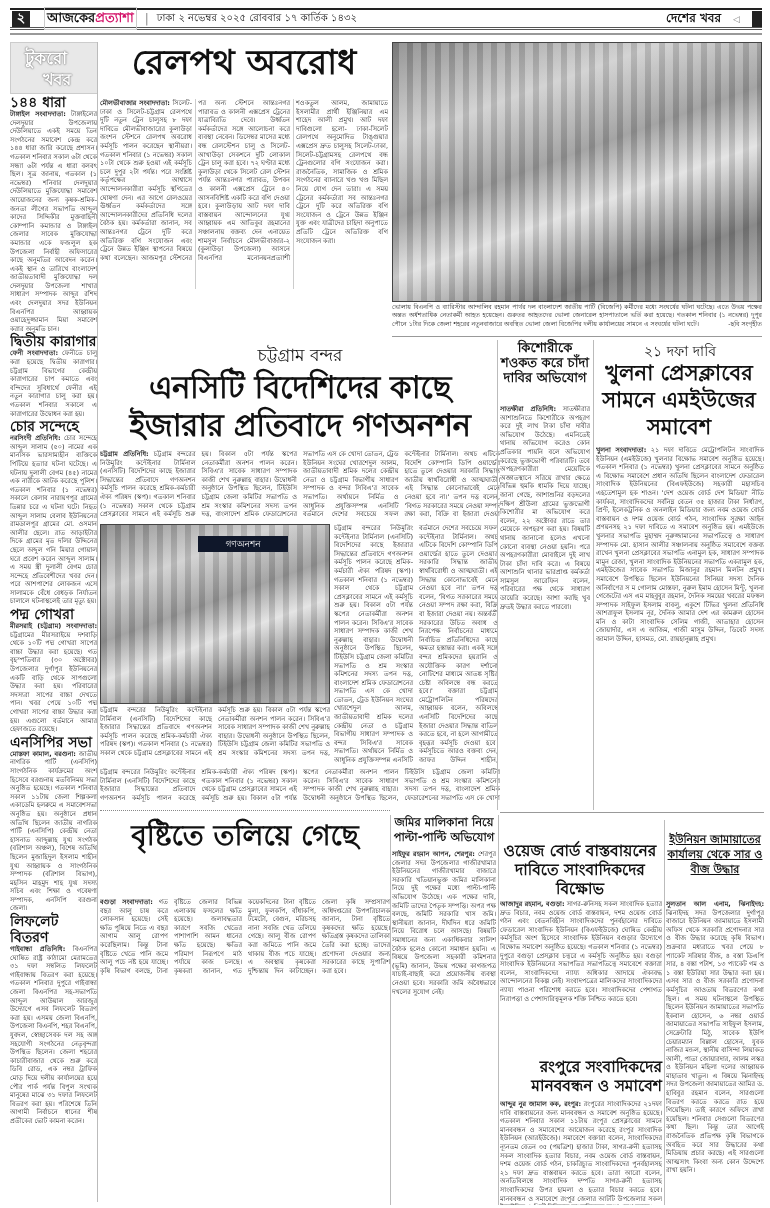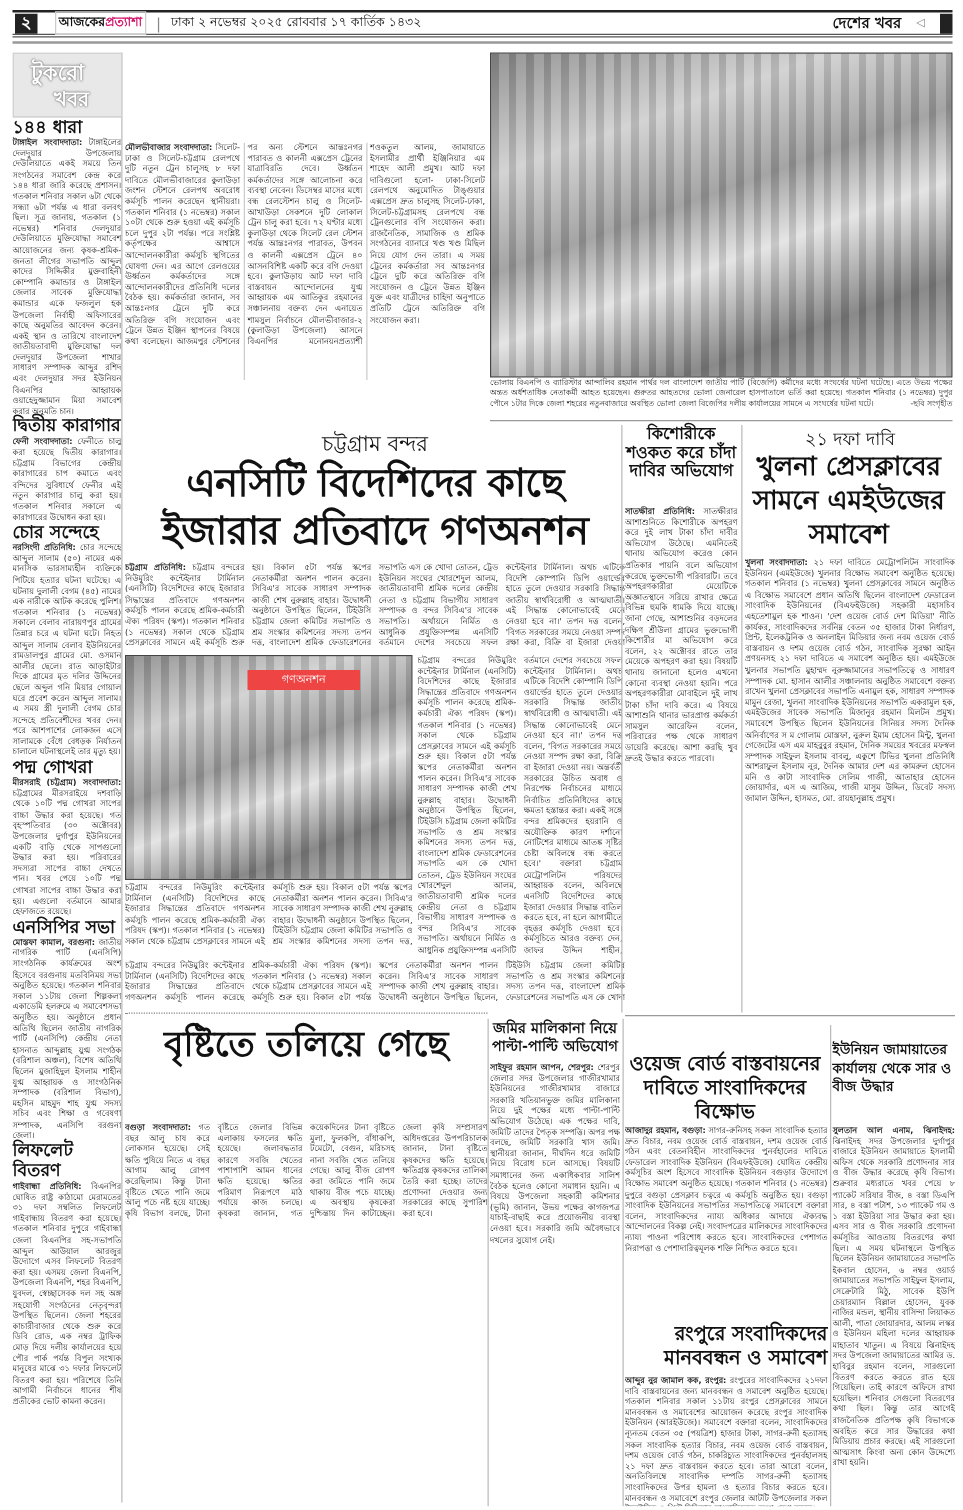--- a/index.html
+++ b/index.html
@@ -2,55 +2,55 @@
 <html><head>
 <meta charset="utf-8">
 <style>
   * { box-sizing: border-box; margin: 0; padding: 0; }
   html, body { width: 770px; height: 1208px; background: #fff; overflow: hidden; }
   body { font-family: "DejaVu Sans", sans-serif; color: #111; position: relative; }
 
   
   .masthead { position: absolute; left: 10px; top: 8px; width: 752px; height: 22px; border-top: 2px solid #222; border-bottom: 3px double #555; display: flex; align-items: center; }
   .pg-num { background: #222; color: #fff; font-size: 13px; font-weight: bold; width: 18px; height: 16px; display: flex; align-items: center; justify-content: center; margin-left: 2px; }
-  .logo { margin-left: 14px; font-size: 10px; font-weight: bold; color: #111; border: 1px solid #ccc; padding: 0 2px; }
+  .logo { margin-left: 14px; font-size: 13px; font-weight: bold; color: #111; border: 1px solid #ccc; padding: 0 2px; }
   .logo .accent { color: #d4146a; }
   .sep { margin: 0 8px; color: #888; font-size: 12px; }
   .dateline { font-size: 10px; color: #111; }
   .section { margin-left: auto; font-size: 12px; font-weight: bold; display: flex; align-items: center; gap: 12px; }
   .section .arrow { color: #888; font-size: 9px; }
   .section .blk { width: 10px; height: 16px; background: #222; }
   .mast-rule { position: absolute; left: 10px; top: 33px; width: 752px; height: 2px; background: #999; }
 
   
   .leftcol { position: absolute; left: 10px; top: 42px; width: 88px; height: 1160px; border-right: 1px solid #bbb; overflow: hidden; }
   .tukro { width: 106px; height: 52px; background: #e8e8e8; border: 1px solid #ccc; position: relative; }
   .tukro .t1 { position: absolute; left: 14px; top: 2px; font-size: 17px; color: #fff; font-weight: bold; text-shadow: 0 0 2px #777, 0 0 1px #555; }
   .tukro .t2 { position: absolute; left: 32px; top: 24px; font-size: 16px; color: #fff; font-weight: bold; text-shadow: 0 0 2px #777, 0 0 1px #555; }
   .lhead { font-size: 14px; font-weight: bold; line-height: 16px; margin-top: 0; }
   .ltext { font-size: 6.5px; line-height: 8.6px; text-align: justify; color: #222; }
   .ltext b { font-weight: bold; }
 
   
   .lead-title { position: absolute; left: 100px; top: 42px; width: 288px; text-align: center; font-size: 34px; font-weight: bold; line-height: 40px; }
-  .cols3 { position: absolute; left: 100px; top: 114px; width: 288px; height: 190px; column-count: 3; column-gap: 6px; column-rule: 1px solid #ccc; font-size: 6.5px; line-height: 8.6px; text-align: justify; color: #222; overflow: hidden; }
+  .cols3 { position: absolute; left: 100px; top: 99px; width: 288px; height: 190px; column-count: 3; column-gap: 6px; column-rule: 1px solid #ccc; font-size: 6.5px; line-height: 8.6px; text-align: justify; color: #222; overflow: hidden; }
 
   .photo { position: absolute; background: linear-gradient(160deg, #8a8a8a 0%, #cfcfcf 25%, #9a9a9a 45%, #e2e2e2 60%, #7c7c7c 80%, #bdbdbd 100%); border: 1px solid #444; }
   .photo .scene { position: absolute; inset: 0; background: repeating-linear-gradient(90deg, rgba(0,0,0,0.12) 0 6px, rgba(255,255,255,0.1) 6px 14px); }
   .photo1 { left: 392px; top: 42px; width: 370px; height: 260px; }
   .caption1 { position: absolute; left: 392px; top: 303px; width: 370px; font-size: 6.2px; line-height: 8.3px; color: #222; text-align: justify; }
   .credit { float: right; }
   .rule-h { position: absolute; height: 1px; background: #999; }
 
   
   .kicker1 { position: absolute; left: 100px; top: 342px; width: 400px; text-align: center; font-size: 17px; }
   .nct-title { position: absolute; left: 100px; top: 368px; width: 400px; text-align: center; font-size: 31px; font-weight: bold; line-height: 38px; letter-spacing: -0.5px; }
   .cols4 { position: absolute; left: 100px; top: 450px; width: 400px; height: 70px; column-count: 4; column-gap: 6px; font-size: 6.5px; line-height: 8.6px; text-align: justify; color: #222; overflow: hidden; }
   .photo2 { left: 100px; top: 524px; width: 230px; height: 180px; }
-  .banner { position: absolute; left: 198px; top: 536px; width: 90px; height: 16px; background: #ef4444; color: #fff; font-size: 9px; text-align: center; line-height: 16px; }
+  .banner { position: absolute; left: 198px; top: 536px; width: 90px; height: 16px; background: #0f172a; color: #fff; font-size: 9px; text-align: center; line-height: 16px; }
   .col-under-photo { position: absolute; left: 100px; top: 706px; width: 230px; height: 60px; column-count: 2; column-gap: 6px; font-size: 6.5px; line-height: 8.6px; color: #222; text-align: justify; overflow: hidden; }
   .col-right-photo { position: absolute; left: 334px; top: 524px; width: 164px; height: 242px; column-count: 2; column-gap: 6px; font-size: 6.5px; line-height: 8.6px; color: #222; text-align: justify; overflow: hidden; }
   .cols4b { position: absolute; left: 100px; top: 768px; width: 400px; height: 40px; column-count: 4; column-gap: 6px; font-size: 6.5px; line-height: 8.6px; color: #222; text-align: justify; overflow: hidden; }
   .dotrule { position: absolute; left: 100px; top: 810px; width: 290px; border-top: 1px dotted #888; }
 
   
   .kish-title { position: absolute; left: 500px; top: 340px; width: 90px; text-align: center; font-size: 13px; font-weight: bold; line-height: 15px; }
   .kish-text { position: absolute; left: 500px; top: 405px; width: 90px; height: 405px; font-size: 6.5px; line-height: 8.6px; color: #222; text-align: justify; overflow: hidden; }
   .vrule { position: absolute; width: 1px; background: #bbb; }
 
@@ -67,21 +67,21 @@
   .jm-title { position: absolute; left: 392px; top: 815px; width: 104px; text-align: center; font-size: 11.5px; font-weight: bold; line-height: 15px; }
   .jm-text { position: absolute; left: 392px; top: 850px; width: 104px; height: 355px; font-size: 6.5px; line-height: 8.6px; color: #222; text-align: justify; overflow: hidden; }
 
   
   .wb-title { position: absolute; left: 500px; top: 842px; width: 160px; text-align: center; font-size: 15.5px; font-weight: bold; line-height: 19px; }
   .wb-text { position: absolute; left: 500px; top: 900px; width: 162px; height: 140px; font-size: 6.5px; line-height: 8.6px; color: #222; text-align: justify; overflow: hidden; }
   .rp-title { position: absolute; left: 500px; top: 1058px; width: 162px; text-align: right; font-size: 15.5px; font-weight: bold; line-height: 19px; }
   .rp-text { position: absolute; left: 500px; top: 1100px; width: 162px; height: 105px; font-size: 6.5px; line-height: 8.6px; color: #222; text-align: justify; overflow: hidden; }
 
   
-  .un-title { position: absolute; left: 666px; top: 832px; width: 98px; text-align: left; font-size: 11px; font-weight: bold; line-height: 15px; }
+  .un-title { position: absolute; left: 666px; top: 832px; width: 98px; text-align: center; font-size: 11px; font-weight: bold; line-height: 15px; text-decoration: underline; }
   .un-text { position: absolute; left: 666px; top: 900px; width: 98px; height: 305px; font-size: 6.5px; line-height: 8.6px; color: #222; text-align: justify; overflow: hidden; }
 </style>
 </head>
 <body>
 
 <div class="masthead">
   <span class="pg-num">২</span>
   <span class="logo"><span>আজকের</span><span class="accent">প্রত্যাশা</span></span>
   <span class="sep">|</span>
   <span class="dateline">ঢাকা ২ নভেম্বর ২০২৫ রোববার ১৭ কার্তিক ১৪৩২</span>
@@ -118,20 +118,21 @@
     <div class="lhead">এনসিপির সভা</div>
     <div class="ltext"><b>মোস্তফা কামাল, বরগুনা:</b> <span>জাতীয় নাগরিক পার্টি (এনসিপি) সাংগঠনিক কার্যক্রমের অংশ হিসেবে বরগুনায় মতবিনিময় সভা অনুষ্ঠিত হয়েছে। গতকাল শনিবার সকাল ১১টায় জেলা শিল্পকলা একাডেমি হলরুমে এ সমাবেশসভা অনুষ্ঠিত হয়। অনুষ্ঠানে প্রধান অতিথি ছিলেন জাতীয় নাগরিক পার্টি (এনসিপি) কেন্দ্রীয় নেতা হাসনাত আব্দুল্লাহ যুগ্ম সংগঠক (বরিশাল অঞ্চল), বিশেষ অতিথি ছিলেন মুজাহিদুল ইসলাম শাহীন যুগ্ম আহ্বায়ক ও সাংগঠনিক সম্পাদক (বরিশাল বিভাগ), মহসিন মাহমুদ শাহ যুগ্ম সদস্য সচিব এবং শিক্ষা ও গবেষণা সম্পাদক, এনসিপি বরগুনা জেলা।</span></div>
   </div>
   <div>
     <div class="lhead">লিফলেট বিতরণ</div>
     <div class="ltext"><b>গাইবান্ধা প্রতিনিধি:</b> <span>বিএনপির ঘোষিত রাষ্ট্র কাঠামো মেরামতের ৩১ দফা সম্বলিত লিফলেট গাইবান্ধায় বিতরণ করা হয়েছে। গতকাল শনিবার দুপুরে গাইবান্ধা জেলা বিএনপির সহ-সভাপতি আব্দুল আউয়াল আরজুর উদ্যোগে এসব লিফলেট বিতরণ করা হয়। এসময় জেলা বিএনপি, উপজেলা বিএনপি, শহর বিএনপি, যুবদল, স্বেচ্ছাসেবক দল সহ অঙ্গ সহযোগী সংগঠনের নেতৃবৃন্দরা উপস্থিত ছিলেন। জেলা শহরের কাচারীবাজার থেকে শুরু করে ডিবি রোড, এক নম্বর ট্রাফিক মোড় দিয়ে দলীয় কার্যালয়ের হয়ে পৌর পার্ক পর্যন্ত বিপুল সংখ্যক মানুষের মাঝে ৩১ দফার লিফলেট বিতরণ করা হয়। পরিশেষে তিনি আগামী নির্বাচনে ধানের শীষ প্রতীকের ভোট কামনা করেন।</span></div>
   </div>
 </div>
 
 <div class="lead-title">
+  <div>রেলপথ অবরোধ</div>
 </div>
 <div class="cols3"><b>মৌলভীবাজার সংবাদদাতা:</b> <span>সিলেট-ঢাকা ও সিলেট-চট্টগ্রাম রেলপথে দুটি নতুন ট্রেন চালুসহ ৮ দফা দাবিতে মৌলভীবাজারের কুলাউড়া জংশন স্টেশনে রেলপথ অবরোধ কর্মসূচি পালন করেছেন স্থানীয়রা। গতকাল শনিবার (১ নভেম্বর) সকাল ১০টা থেকে শুরু হওয়া এই কর্মসূচি চলে দুপুর ২টা পর্যন্ত। পরে সংশ্লিষ্ট কর্তৃপক্ষের আশ্বাসে আন্দোলনকারীরা কর্মসূচি স্থগিতের ঘোষণা দেন। এর আগে রেলওয়ের ঊর্ধ্বতন কর্মকর্তাদের সঙ্গে আন্দোলনকারীদের প্রতিনিধি দলের বৈঠক হয়। কর্মকর্তারা জানান, সব আন্তঃনগর ট্রেনে দুটি করে অতিরিক্ত বগি সংযোজন এবং ট্রেনে উন্নত ইঞ্জিন স্থাপনের বিষয়ে কথা বলেছেন। আজমপুর স্টেশনের পর অন্য স্টেশনে আন্তঃনগর পারাবত ও কালনী এক্সপ্রেস ট্রেনের যাত্রাবিরতি দেবে। উর্ধ্বতন কর্মকর্তাদের সঙ্গে আলোচনা করে ব্যবস্থা নেবেন। ডিসেম্বর মাসের মধ্যে বন্ধ রেলস্টেশন চালু ও সিলেট-আখাউড়া সেকশনে দুটি লোকাল ট্রেন চালু করা হবে। ৭২ ঘণ্টার মধ্যে কুলাউড়া থেকে সিলেট রেল স্টেশন পর্যন্ত আন্তঃনগর পারাবত, উপবন ও কালনী এক্সপ্রেস ট্রেনে ৪০ আসনবিশিষ্ট একটি করে বগি দেওয়া হবে। কুলাউড়ায় আট দফা দাবি বাস্তবায়ন আন্দোলনের যুগ্ম আহ্বায়ক এম আতিকুর রহমানের সঞ্চালনায় বক্তব্য দেন এনায়েত শামসুল নির্বাচনে মৌলভীবাজার-২ (কুলাউড়া উপজেলা) আসনে বিএনপির মনোনয়নপ্রত্যাশী শওকতুল আলম, জামায়াতে ইসলামীর প্রার্থী ইঞ্জিনিয়ার এম শাহেদ আলী প্রমুখ। আট দফা দাবিগুলো হলো- ঢাকা-সিলেট রেলপথে অনুমোদিত টাঙ্গুয়ার এক্সপ্রেস দ্রুত চালুসহ সিলেট-ঢাকা, সিলেট-চট্টগ্রামসহ রেলপথে বন্ধ ট্রেনগুলোর বগি সংযোজন করা। রাজনৈতিক, সামাজিক ও শ্রমিক সংগঠনের ব্যানারে খণ্ড খণ্ড মিছিল নিয়ে যোগ দেন তারা। এ সময় ট্রেনের কর্মকর্তারা সব আন্তঃনগর ট্রেনে দুটি করে অতিরিক্ত বগি সংযোজন ও ট্রেনে উন্নত ইঞ্জিন যুক্ত এবং যাত্রীদের চাহিদা অনুপাতে প্রতিটি ট্রেনে অতিরিক্ত বগি সংযোজন করা।</span></div>
 
 <div class="photo photo1">
     <div class="scene"></div>
   </div>
 <div class="caption1"><span>ভোলায় বিএনপি ও ব্যারিস্টার আন্দালিব রহমান পার্থর দল বাংলাদেশ জাতীয় পার্টি (বিজেপি) কর্মীদের মধ্যে সংঘর্ষের ঘটনা ঘটেছে। এতে উভয় পক্ষের অন্তত অর্ধশতাধিক নেতাকর্মী আহত হয়েছেন। গুরুতর আহতদের ভোলা জেনারেল হাসপাতালে ভর্তি করা হয়েছে। গতকাল শনিবার (১ নভেম্বর) দুপুর পৌনে ১টার দিকে জেলা শহরের নতুনবাজারে অবস্থিত ভোলা জেলা বিজেপির দলীয় কার্যালয়ের সামনে এ সংঘর্ষের ঘটনা ঘটে।</span> <span class="credit">-ছবি সংগৃহীত</span></div>
 <div class="rule-h" style="left:392px; top:336px; width:370px;"></div>
 
 <div class="kicker1">চট্টগ্রাম বন্দর</div>

